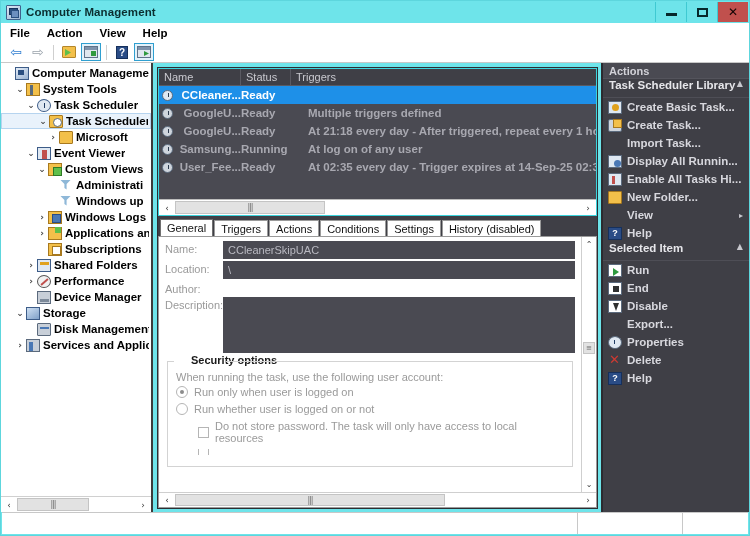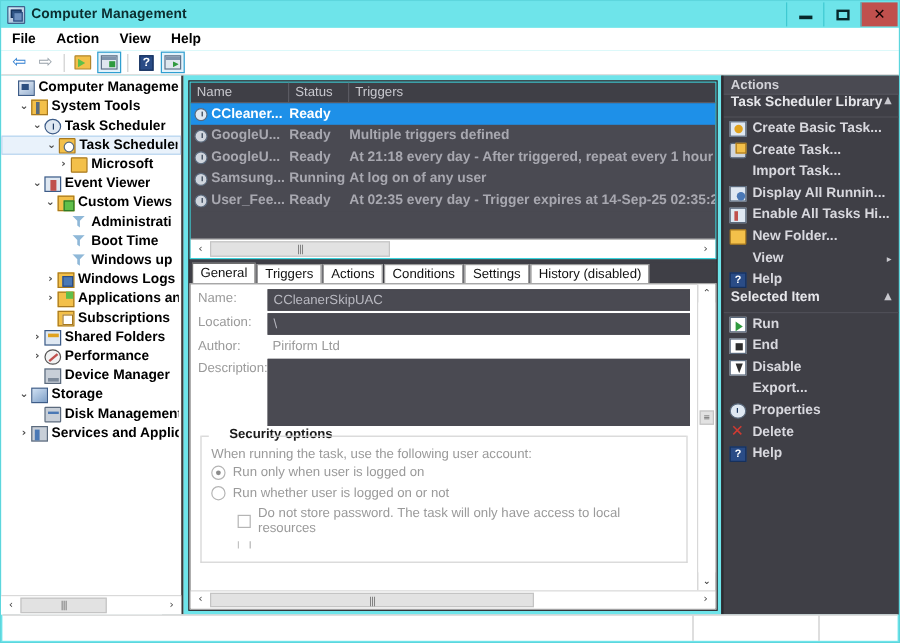--- a/index.html
+++ b/index.html
@@ -251,23 +251,23 @@
   .lvh-status { width: 50px; flex:0 0 50px; }
   .lvh-trig { flex:1 1 auto; border-right:0; }
 
   .lv-rows { background: #4a4a52; }
   .lv-row {
     height: 18px; display:flex; align-items:center;
     font-size: 11.5px; color:#a8a8b0; font-weight:bold;
     white-space: nowrap;
   }
   .lv-row.sel { background:#1e90e8; color:#ffffff; }
-  .lvr-name { width:82px; flex:0 0 82px; display:flex; align-items:center; padding-left:3px; overflow:hidden;}
+  .lvr-name { width:82px; flex:0 0 82px; display:flex; align-items:center; padding-left:3px; overflow:hidden;justify-content:space-between;}
   .lvr-status { width:50px; flex:0 0 50px; overflow:hidden;}
-  .lvr-trig { flex:1 1 auto; overflow:hidden; }
+  .lvr-trig { flex:1 1 auto; overflow:hidden;margin-left:17px; }
   .task-ico {
     width:11px;height:11px;flex:0 0 11px;margin-right:3px;border-radius:50%;
     background:#cfd5dd;border:1px solid #5b6a7d;position:relative;
   }
   .task-ico::after{content:"";position:absolute;left:5px;top:2px;width:1px;height:4px;background:#2b3a4d;}
   .lv-row.sel .task-ico{background:#dfe8f2;}
 
   .lv-filler { background:#4a4a52; }
 
   .lv-hscroll {
@@ -532,25 +532,20 @@
             <span class="tlabel">Custom Views</span>
           </div>
           <div class="tnode" style="padding-left: 46px;">
             <span class="twist"></span>
             <span class="tico ico-filter"></span>
             <span class="tlabel">Administrati</span>
           </div>
           <div class="tnode" style="padding-left: 46px;">
             <span class="twist"></span>
             <span class="tico ico-filter"></span>
-            <span class="tlabel">Boot Time</span>
-          </div>
-          <div class="tnode" style="padding-left: 46px;">
-            <span class="twist"></span>
-            <span class="tico ico-filter"></span>
             <span class="tlabel">Windows up</span>
           </div>
           <div class="tnode" style="padding-left: 35px;">
             <span class="twist">›</span>
             <span class="tico ico-winlogs"></span>
             <span class="tlabel">Windows Logs</span>
           </div>
           <div class="tnode" style="padding-left: 35px;">
             <span class="twist">›</span>
             <span class="tico ico-apps"></span>
@@ -678,21 +673,20 @@
               <div class="frow">
                 <div class="flabel">Name:</div>
                 <div class="fval-box">CCleanerSkipUAC</div>
               </div>
               <div class="frow">
                 <div class="flabel">Location:</div>
                 <div class="fval-box">\</div>
               </div>
               <div class="frow">
                 <div class="flabel">Author:</div>
-                <div class="fval-plain">Piriform Ltd</div>
               </div>
               <div class="frow">
                 <div class="flabel">Description:</div>
                 <div class="fval-box fval-desc"></div>
               </div>
 
               <div class="group">
                 <div class="group-title">Security options</div>
                 <div class="group-line-right"></div>
                 <div class="ghint">When running the task, use the following user account:</div>

